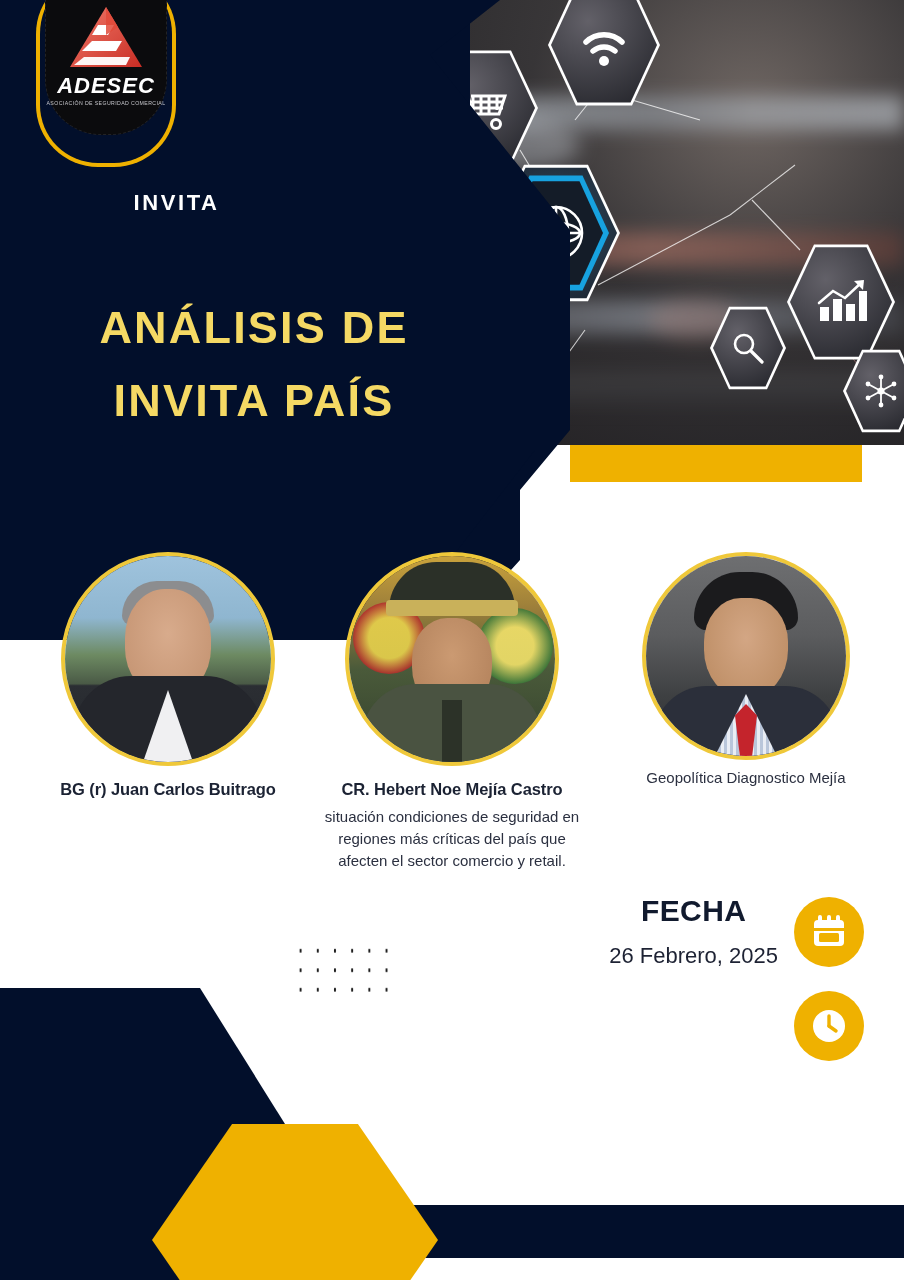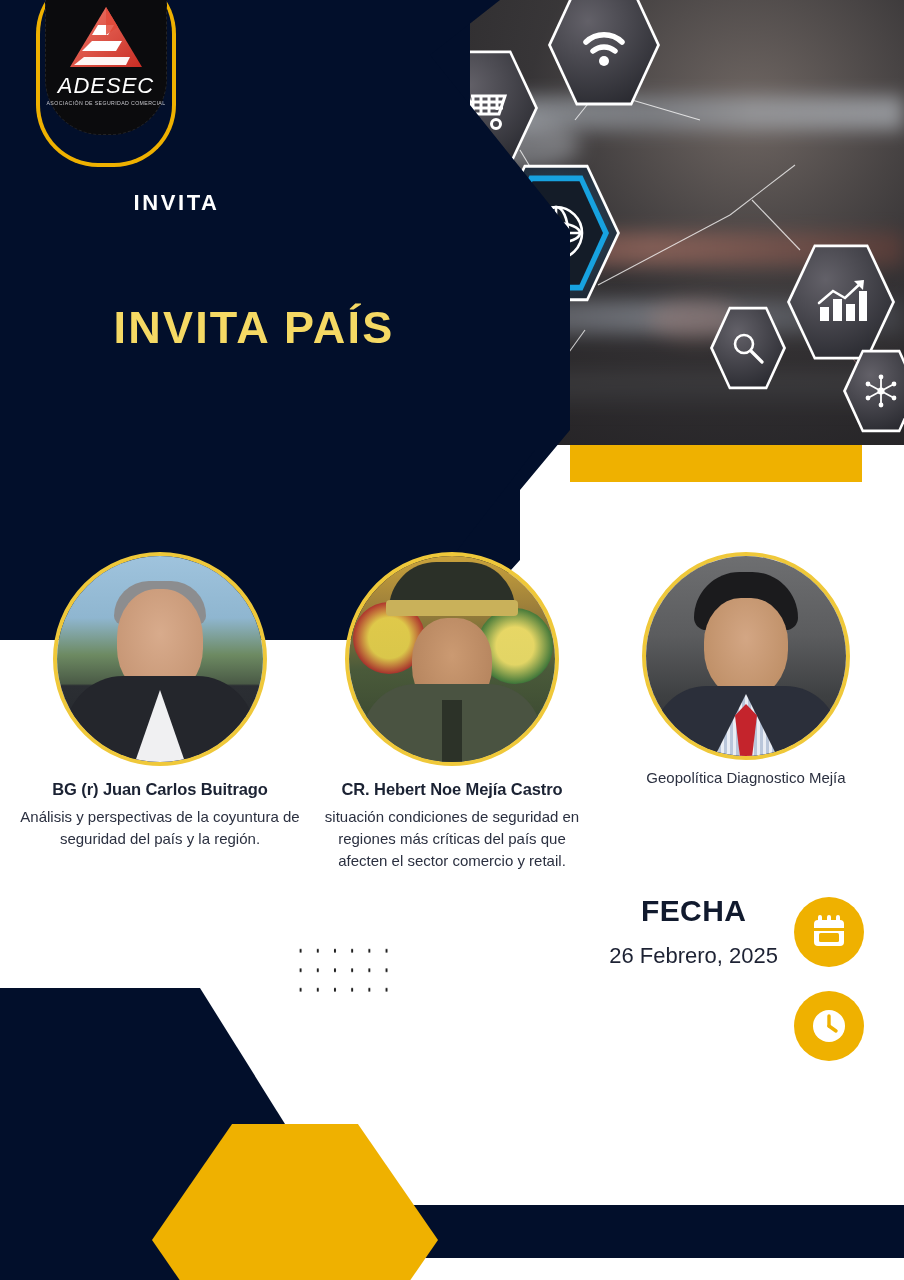--- a/index.html
+++ b/index.html
@@ -88,41 +88,41 @@
   }
   .logo-plate{
     position:absolute; left:9px; top:-34px; width:122px; height:197px;
     background:#0b0b0d; border-radius:56px 56px 56px 56px;
     border:1px dashed rgba(255,255,255,.10);
     display:flex; flex-direction:column; align-items:center; justify-content:flex-end;
     padding-bottom:28px;
   }
   .logo-mark{ width:76px; height:66px; margin-bottom:4px; }
   .logo-word{
-    color:#fff; font-size:22px; font-weight:normal; font-style:italic;
+    color:#fff; font-size:22px; font-weight:bold; font-style:italic;
     letter-spacing:1px; line-height:1;
   }
   .logo-sub{
     color:#c7c7cc; font-size:5.2px; letter-spacing:.4px; margin-top:3px; white-space:nowrap;
   }
 
   .invita{
     position:absolute; left:0; top:190px; width:345px; text-align:center;
     color:#ffffff; font-size:22px; font-weight:bold; letter-spacing:2.6px;padding-left:8px;
   }
   .title{
     position:absolute; left:0; top:292px; width:508px; text-align:center;
     color:#f5d964; font-weight:bold; font-size:45px; line-height:1.62;
     letter-spacing:2.2px;
   }
 
   
   .speakers{ position:absolute; left:0; top:552px; width:904px; height:350px; }
   .sp{ position:absolute; width:300px; text-align:center; }
-  .sp1{ left:10px; } .sp2{ left:302px; } .sp3{ left:596px; }
+  .sp1{ left:18px; } .sp2{ left:302px; } .sp3{ left:596px; }
   .portrait{
     width:214px; height:214px; border-radius:50%;
     border:4px solid #efc83a; margin:0 auto; overflow:hidden; position:relative;
   }
   .sp3 .portrait{ width:208px; height:208px; }
   .p-img{ position:absolute; inset:0; }
   .p1{ background:linear-gradient(180deg,#9fc3dd 0%,#8fb6d0 30%,#6d8a62 48%,#4a5a46 62%,#2b2e33 63%,#23262b 100%); }
   .p1 .face{ position:absolute; left:50%; top:16%; transform:translateX(-50%); width:86px; height:106px;
     background:radial-gradient(ellipse at 50% 42%, #d8ab8c, #c2916f); border-radius:46% 46% 44% 44%; }
   .p1 .hair{ position:absolute; left:50%; top:12%; transform:translateX(-50%); width:92px; height:44px;
@@ -342,36 +342,36 @@
         <path d="M38 2 L50 22 L38 30 Z" fill="#e04a3a" opacity=".85"></path>
       </svg>
       <div class="logo-word">ADESEC</div>
       <div class="logo-sub">ASOCIACIÓN DE SEGURIDAD COMERCIAL</div>
     </div>
   </div>
 
   <div class="invita">INVITA</div>
 
   <div class="title">
+    <div>ANÁLISIS DE</div>
     <div>INVITA PAÍS</div>
   </div>
 
   <div class="speakers">
 
     <div class="sp sp1">
       <div class="portrait">
         <div class="p-img p1">
           <div class="hair"></div>
             <div class="face"></div>
             <div class="suit"></div>
             <div class="shirt"></div>
         </div>
       </div>
       <div class="sp-name">BG (r) Juan Carlos Buitrago</div>
-      <div class="sp-desc">Análisis y perspectivas de la coyuntura de seguridad del país y la región.</div>
     </div>
 
     <div class="sp sp2">
       <div class="portrait">
         <div class="p-img p2">
           <div class="emblem-l"></div>
             <div class="emblem-r"></div>
           <div class="cap"></div>
             <div class="cap-band"></div>
           <div class="face"></div>

